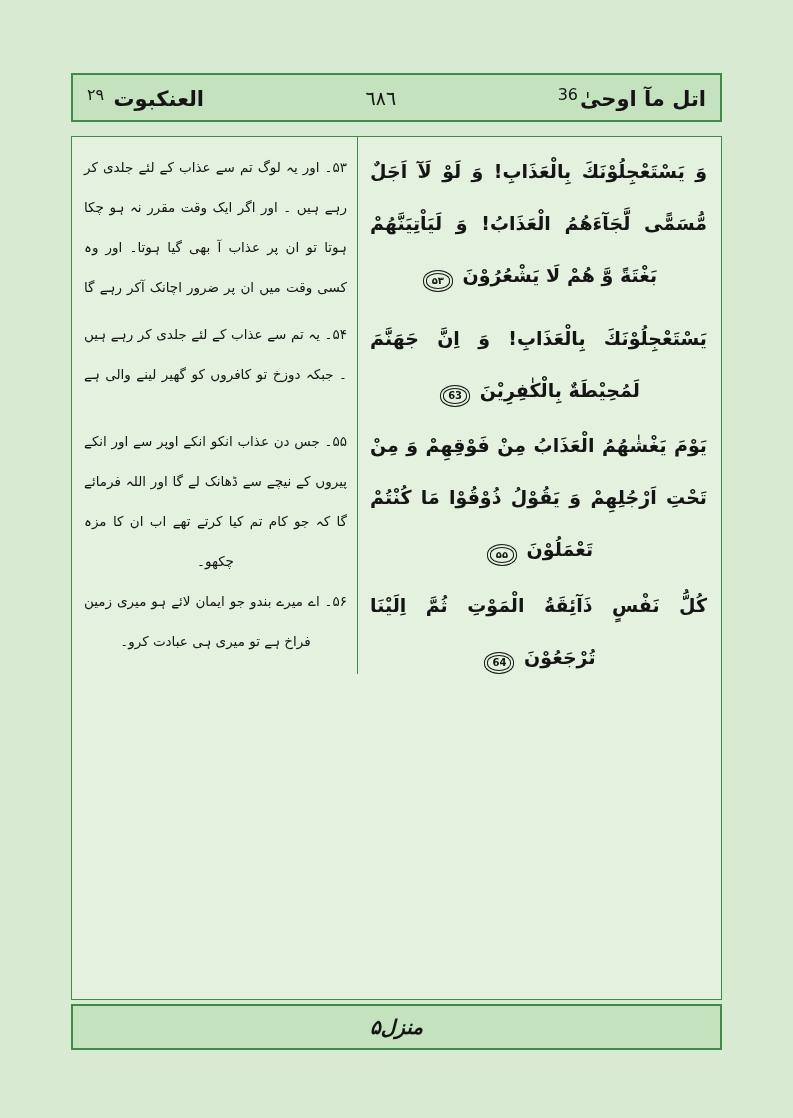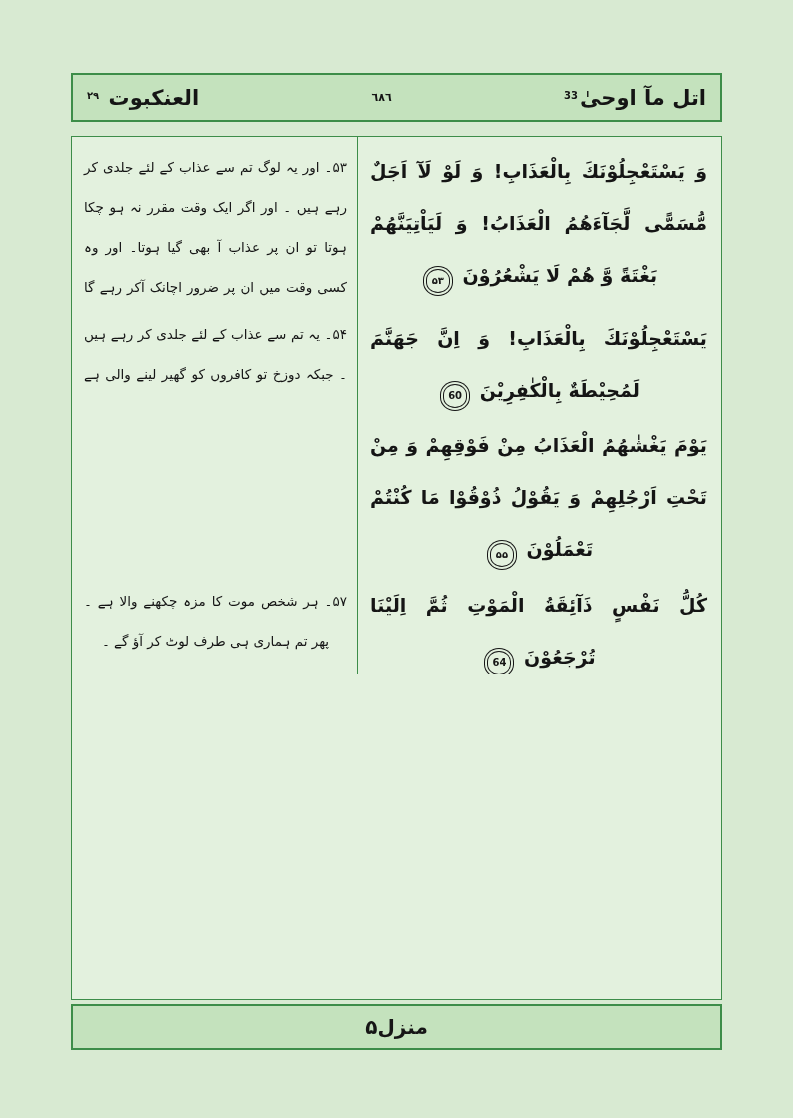--- a/index.html
+++ b/index.html
@@ -20,22 +20,22 @@
     background: #c4e2bd;
     border: 2px solid #3d8d49;
     display: flex;
     flex-direction: row;
     align-items: center;
     justify-content: space-between;
     direction: rtl;
     padding: 0 14px;
   }
   .hdr-right, .hdr-left { font-size: 21px; font-weight: bold; }
-  .hdr-center { font-size: 11px; font-weight: bold; letter-spacing: 1px; }
-  .small-num { font-size: 10px; font-weight: bold; margin-right: 2px; vertical-align: 6px; }
+  .hdr-center { font-size: 19px; font-weight: normal; letter-spacing: 1px; }
+  .small-num { font-size: 16px; font-weight: normal; margin-right: 2px; vertical-align: 6px; }
 
   
   .main-box {
     top: 136px; height: 864px;
     background: #e3f1de;
     border: 1.5px solid #3d8d49;
     display: grid;
     grid-template-columns: 285px 1fr;
     grid-template-rows: 167px 107px 160px 103px 103px 1fr;
     direction: ltr;
@@ -60,75 +60,79 @@
     font-size: 19px;
     line-height: 52px;
     font-weight: bold;
     text-align: justify;
     text-align-last: center;
   }
   .ayah-marker {
     display: inline-flex;
     align-items: center;
     justify-content: center;
-    min-width: 24px; height: 24px;
+    min-width: 24px; height: 16px;
     border: 1.5px solid #151515;
     border-radius: 50% / 45%;
     box-shadow: 0 0 0 2px #e3f1de, 0 0 0 3px #151515;
     font-size: 10px;
     font-weight: bold;
     margin: 0 6px;
     vertical-align: -2px;
     background: #e3f1de;
   }
 
   
   .footer-box {
     top: 1004px; height: 46px;
     background: #c4e2bd;
     border: 2px solid #3d8d49;
     display: flex;
     align-items: center;
     justify-content: center;
+    font-style: italic;
   }
   .footer-box span { font-size: 20px; font-weight: bold; }
 </style>
 </head>
 <body>
 
 <div class="frame header-box">
-  <div class="hdr-right"><span>اتل مآ اوحیٰ</span><span class="small-num">33</span></div>
+  <div class="hdr-right"><span>اتل مآ اوحیٰ</span><span class="small-num">36</span></div>
   <div class="hdr-center">٦٨٦</div>
   <div class="hdr-left"><span>العنكبوت</span> <span class="small-num">۲۹</span></div>
 </div>
 
 <div class="frame main-box">
 
   <div class="cell urdu">
       <p class="ur-text">۵۳۔ اور یہ لوگ تم سے عذاب کے لئے جلدی کر رہے ہیں ۔ اور اگر ایک وقت مقرر نہ ہو چکا ہوتا تو ان پر عذاب آ بھی گیا ہوتا۔ اور وہ کسی وقت میں ان پر ضرور اچانک آکر رہے گا اور انکو معلوم بھی نہ ہوگا۔</p>
     </div>
   <div class="cell arabic">
       <p class="ar-text"><span>وَ يَسْتَعْجِلُوْنَكَ بِالْعَذَابِ! وَ لَوْ لَآ اَجَلٌ مُّسَمًّى لَّجَآءَهُمُ الْعَذَابُ! وَ لَيَاْتِيَنَّهُمْ بَغْتَةً وَّ هُمْ لَا يَشْعُرُوْنَ</span> <span class="ayah-marker">۵۳</span></p>
     </div>
 
   <div class="cell urdu">
       <p class="ur-text">۵۴۔ یہ تم سے عذاب کے لئے جلدی کر رہے ہیں ۔ جبکہ دوزخ تو کافروں کو گھیر لینے والی ہے ۔</p>
     </div>
   <div class="cell arabic">
-      <p class="ar-text"><span>يَسْتَعْجِلُوْنَكَ بِالْعَذَابِ! وَ اِنَّ جَهَنَّمَ لَمُحِيْطَةٌ بِالْكٰفِرِيْنَ</span> <span class="ayah-marker">60</span></p>
+      <p class="ar-text"><span>يَسْتَعْجِلُوْنَكَ بِالْعَذَابِ! وَ اِنَّ جَهَنَّمَ لَمُحِيْطَةٌ بِالْكٰفِرِيْنَ</span> <span class="ayah-marker">63</span></p>
     </div>
 
+  <div class="cell urdu">
+      <p class="ur-text">۵۵۔ جس دن عذاب انکو انکے اوپر سے اور انکے پیروں کے نیچے سے ڈھانک لے گا اور اللہ فرمائے گا کہ جو کام تم کیا کرتے تھے اب ان کا مزہ چکھو۔</p>
+    </div>
   <div class="cell arabic">
       <p class="ar-text"><span>يَوْمَ يَغْشٰهُمُ الْعَذَابُ مِنْ فَوْقِهِمْ وَ مِنْ تَحْتِ اَرْجُلِهِمْ وَ يَقُوْلُ ذُوْقُوْا مَا كُنْتُمْ تَعْمَلُوْنَ</span> <span class="ayah-marker">۵۵</span></p>
     </div>
 
+  <div class="cell urdu">
+      <p class="ur-text">۵۶۔ اے میرے بندو جو ایمان لائے ہو میری زمین فراخ ہے تو میری ہی عبادت کرو۔</p>
+    </div>
 
-  <div class="cell urdu">
-      <p class="ur-text">۵۷۔ ہر شخص موت کا مزہ چکھنے والا ہے ۔ پھر تم ہماری ہی طرف لوٹ کر آؤ گے ۔</p>
-    </div>
   <div class="cell arabic">
       <p class="ar-text"><span>كُلُّ نَفْسٍ ذَآئِقَةُ الْمَوْتِ ثُمَّ اِلَيْنَا تُرْجَعُوْنَ</span> <span class="ayah-marker">64</span></p>
     </div>
 
 
 </div>
 
 <div class="frame footer-box">
   <span>منزل۵</span>
 </div>

